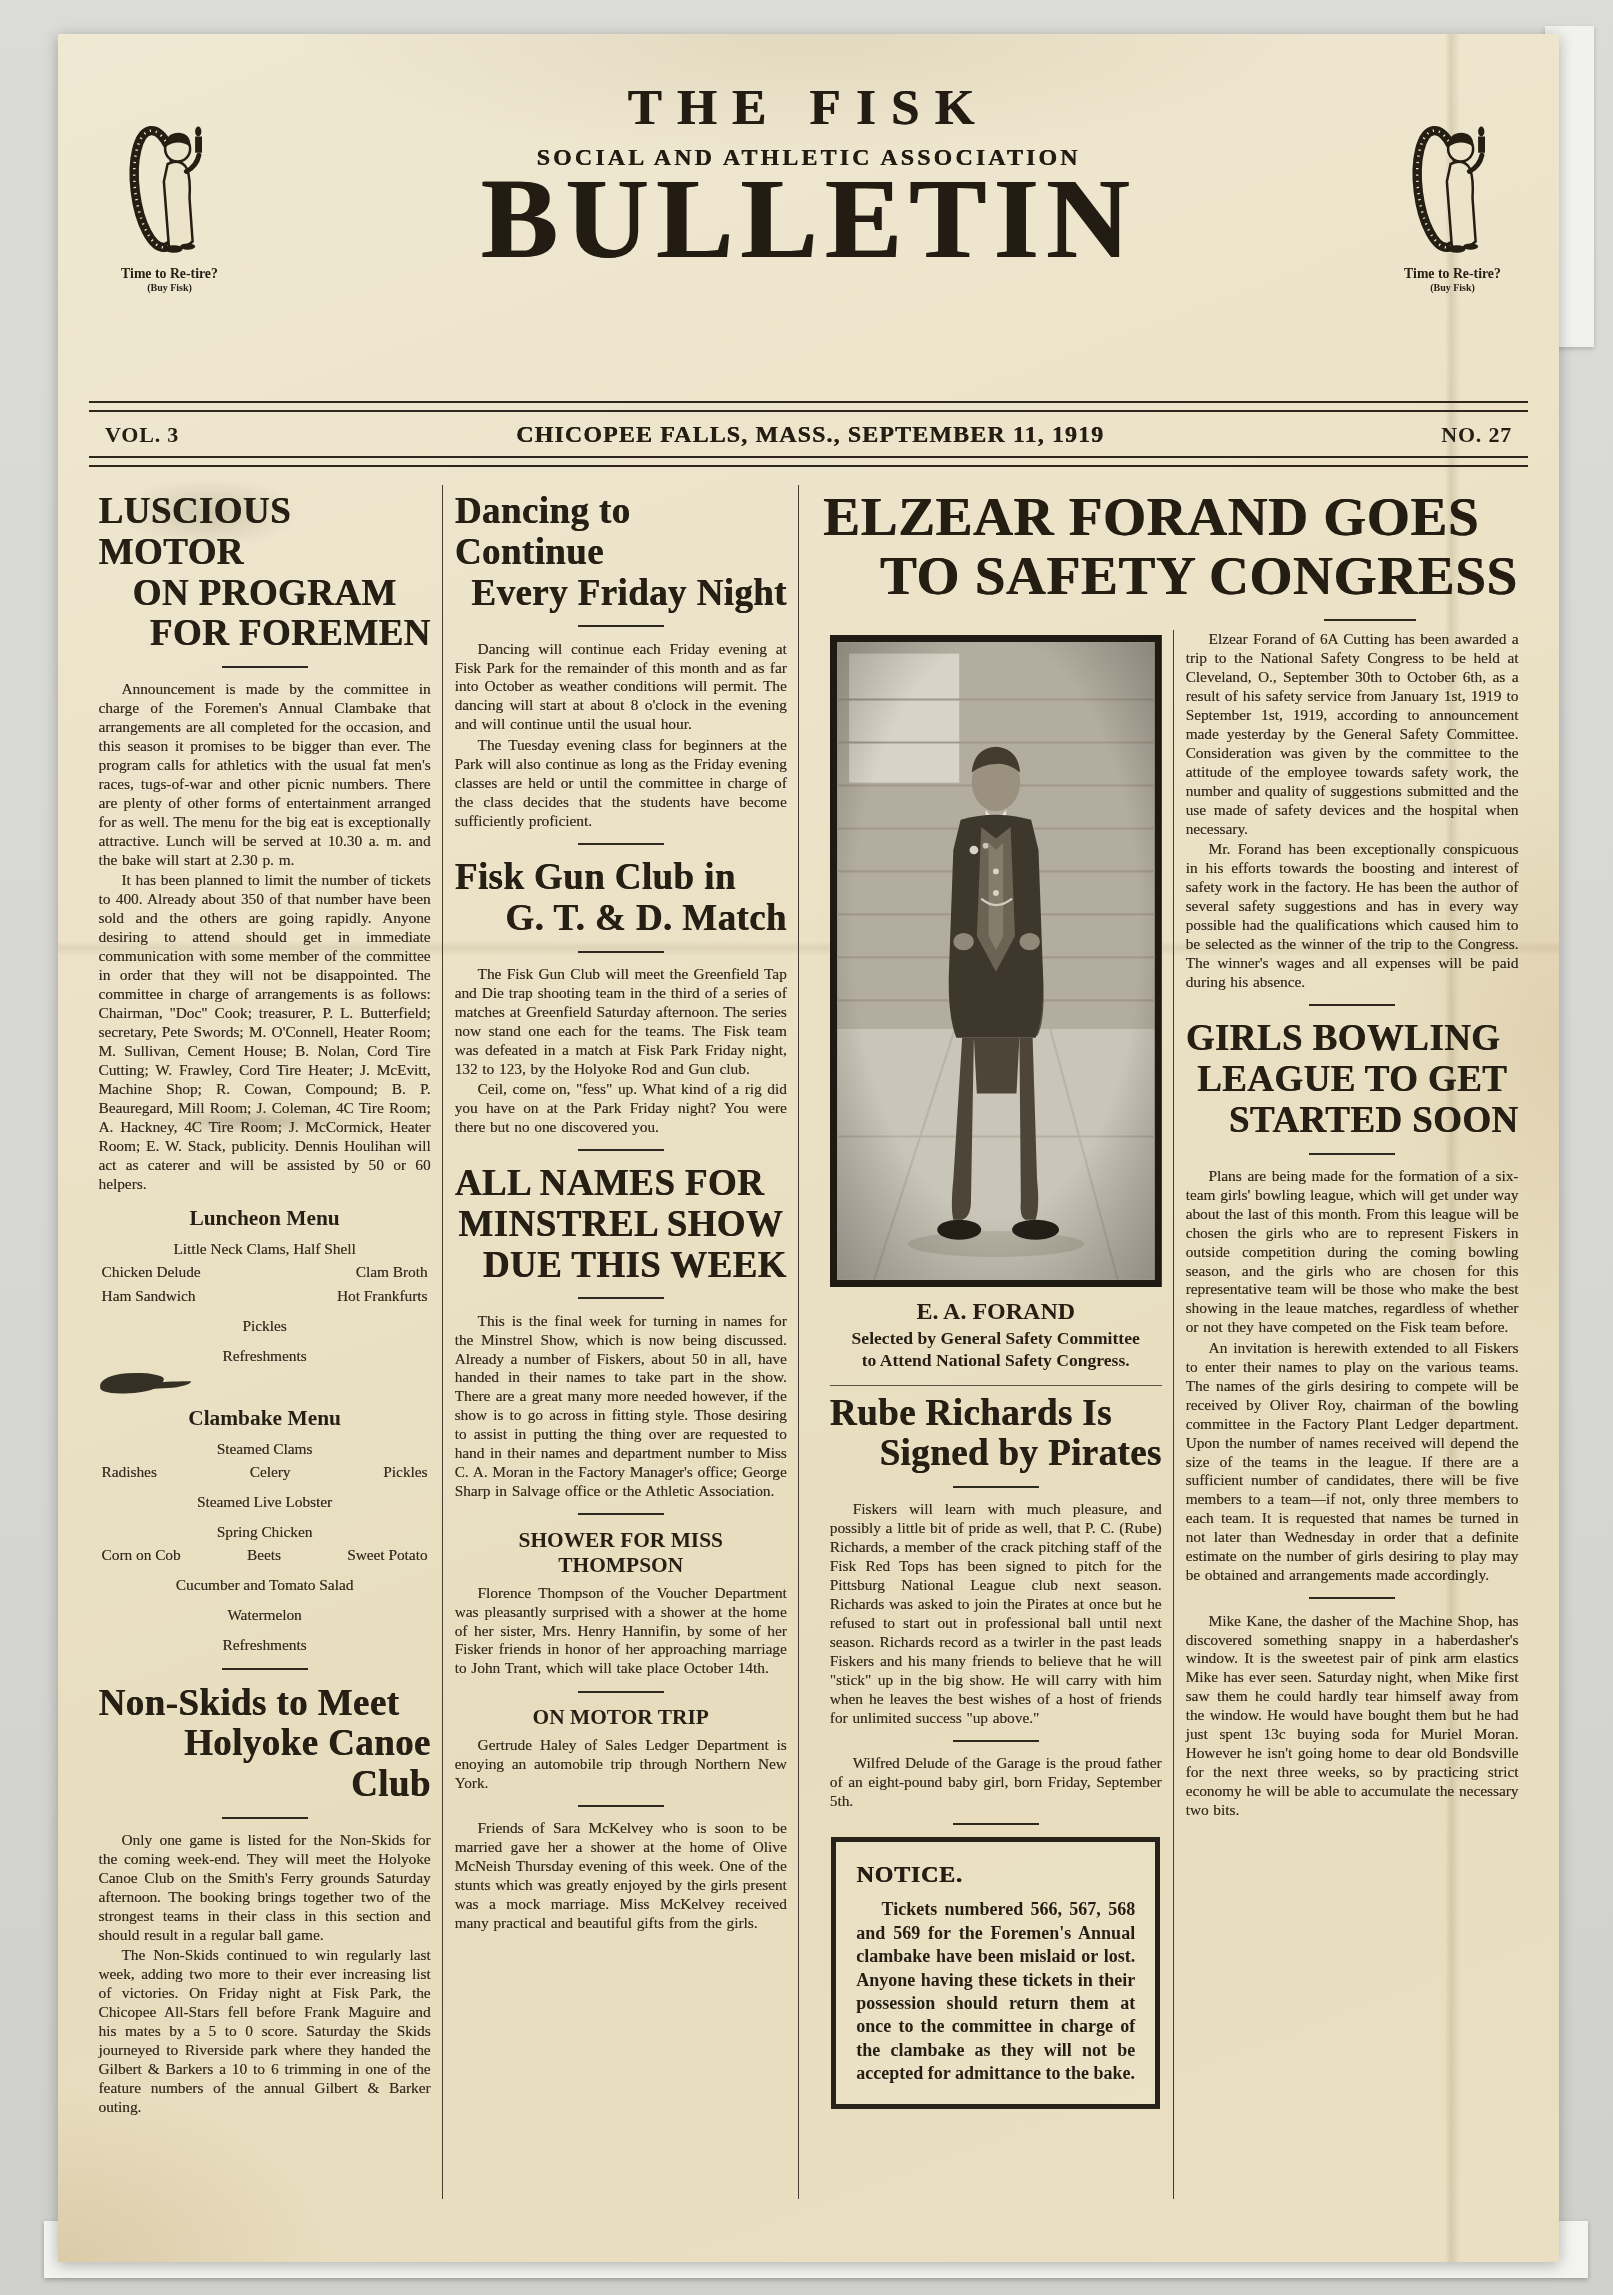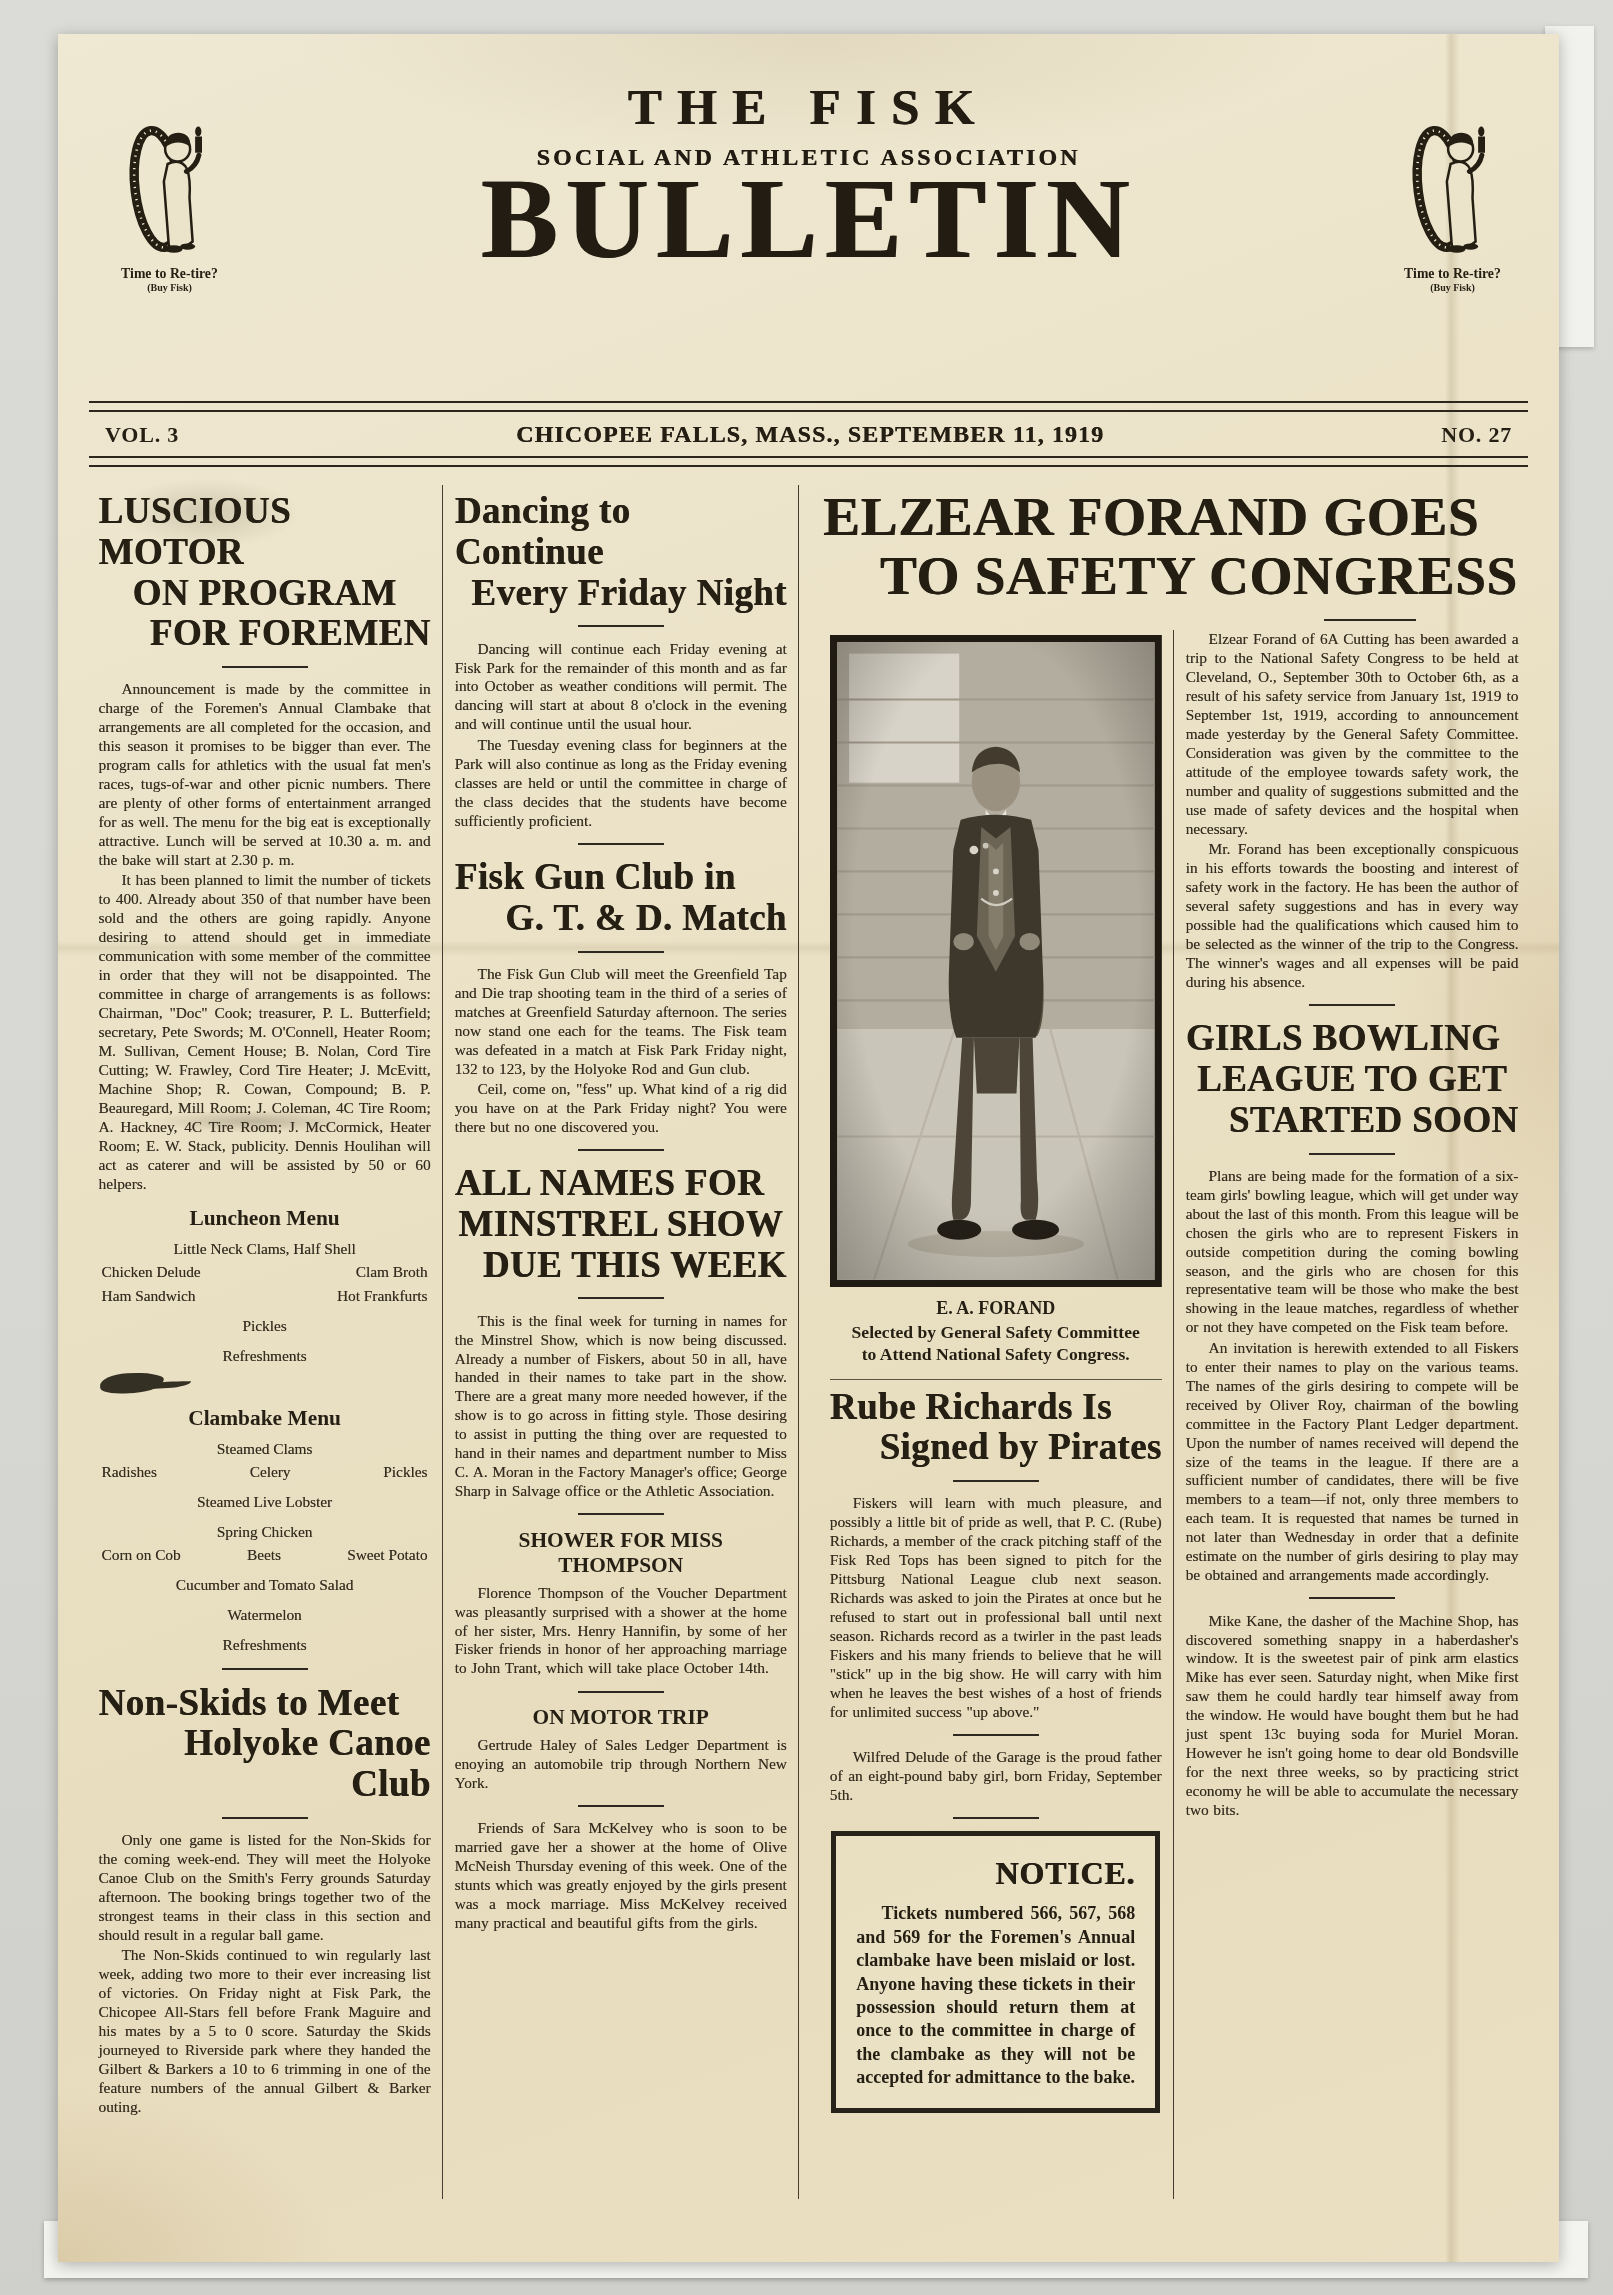--- a/index.html
+++ b/index.html
@@ -69,26 +69,26 @@
   .smudge{width:64px;height:20px;background:#1d180f;border-radius:45% 60% 50% 40%/60% 40% 65% 35%;margin:6.1px 0 0 1.5px;transform:rotate(-3deg);opacity:.88;box-shadow:34px 3.8px 0 -6.9px #1d180f;}
 
   
   .main-headline{margin:1.5px 4.6px 0;font-size:55px;font-weight:bold;line-height:1.08;color:#231d12;letter-spacing:0.8px;text-shadow:0.8px 0 0 currentColor;}
   .main-headline .mh-line2{text-align:right;padding-right:7.7px;}
   .main-sep{width:92px;border-top:2.3px solid #2e2920;margin:13.8px 16% 9.2px auto;}
 
   
   .photo{margin:4.6px 0 6.1px;}
   .photo svg{width:100%;height:652px;display:block;}
-  .cap-name{font-size:18px;font-weight:bold;text-align:center;margin-top:10.7px;color:#241e13;}
+  .cap-name{font-size:24px;font-weight:bold;text-align:center;margin-top:10.7px;color:#241e13;}
   .cap-text{font-size:17.6px;font-weight:bold;text-align:center;line-height:1.25;margin:3.1px auto 0;width:92%;color:#241e13;}
 
   
   .notice{border:5.4px solid #27221a;padding:13.8px 20px 18.4px;margin:10.7px 1.5px 7.7px;background:rgba(255,250,230,.12);}
-  .notice-title{font-size:32px;font-weight:bold;text-align:right;letter-spacing:0.8px;margin:4.6px 0 10.7px;color:#241e13;text-shadow:0.6px 0 0 currentColor;}
+  .notice-title{font-size:24px;font-weight:bold;text-align:left;letter-spacing:0.8px;margin:4.6px 0 10.7px;color:#241e13;text-shadow:0.6px 0 0 currentColor;}
   .notice-text{font-size:18px;font-weight:bold;line-height:1.3;text-align:justify;text-indent:1.4em;margin:0;color:#241e13;}
 </style>
 </head>
 <body>
 
 <div class="backing-bottom"></div>
 <div class="backing-right"></div>
 
 <div class="paper">
 

